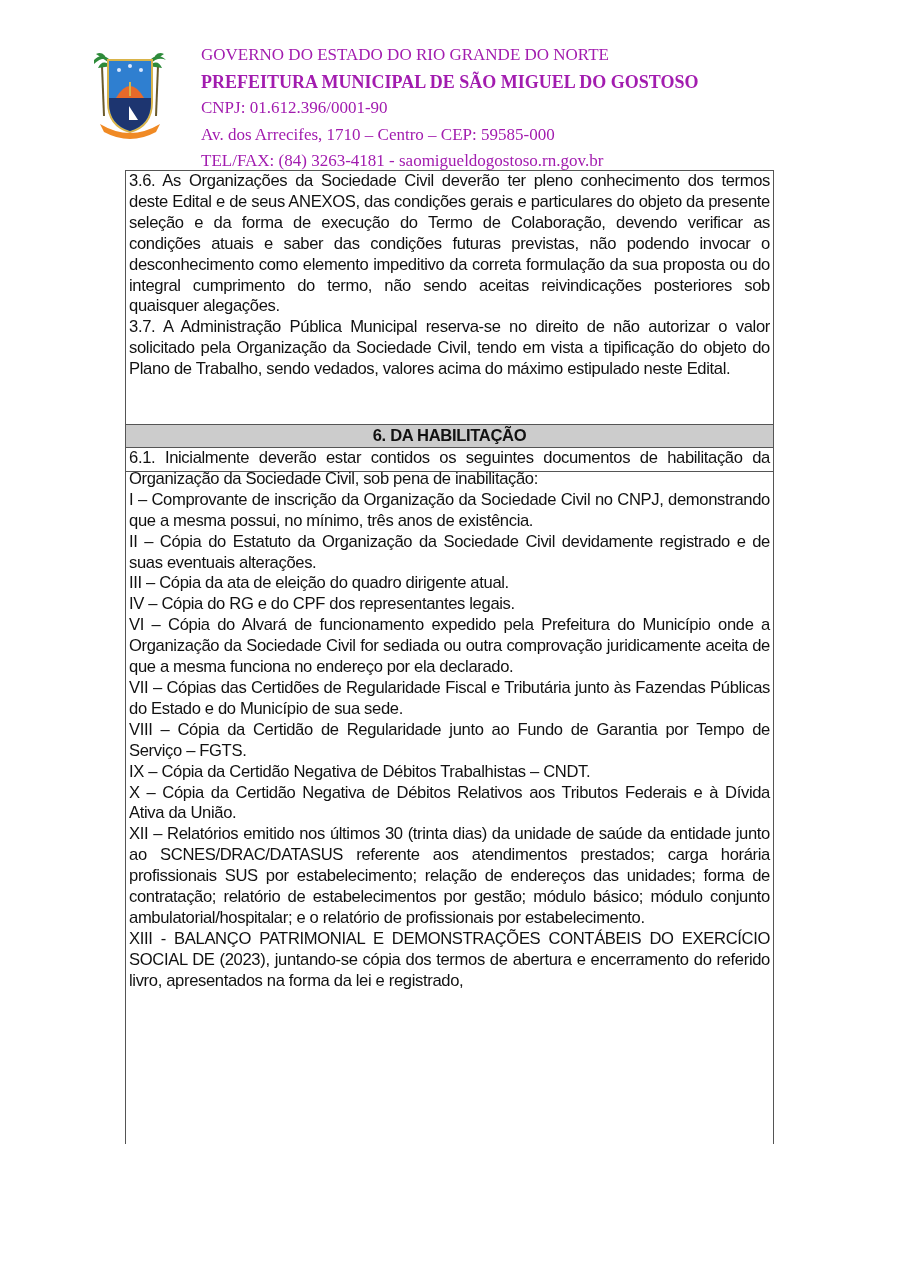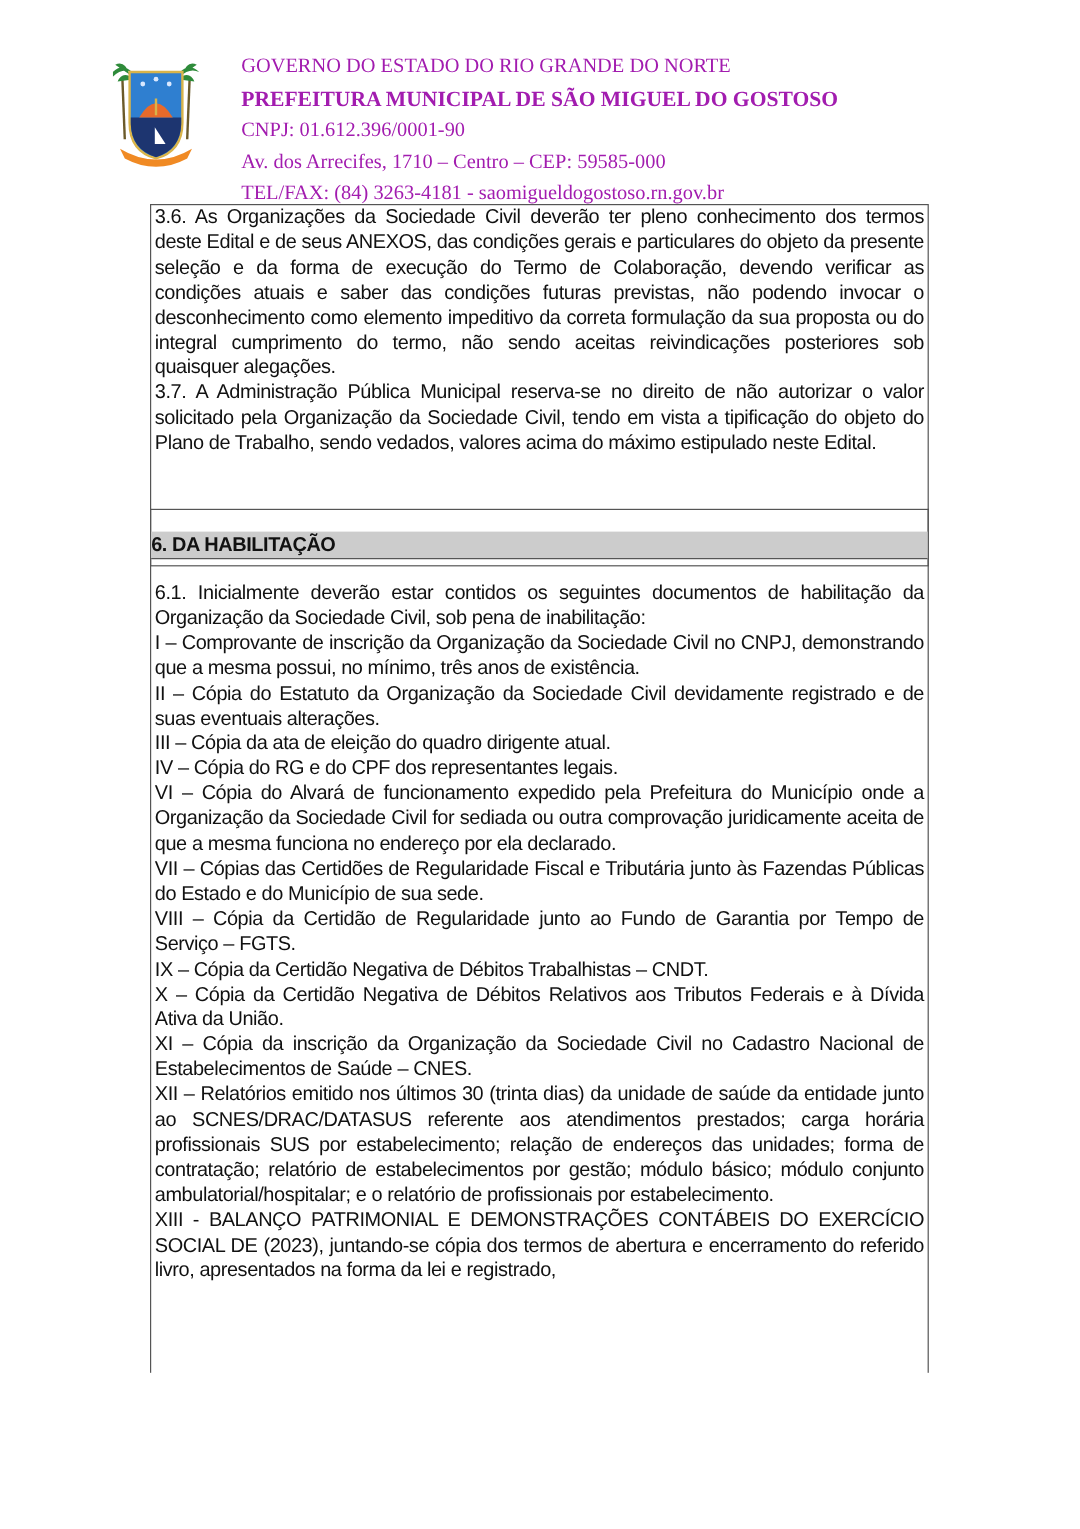--- a/index.html
+++ b/index.html
@@ -8,21 +8,21 @@
   .logo { position:absolute; left:94px; top:46px; width:72px; height:96px; }
   .hdr-lines { position:absolute; left:201px; top:42px; font-family:"Liberation Serif", serif; color:#a21caf; }
   .hdr-line { font-size:17px; line-height:26.5px; white-space:nowrap; }
   .hdr-line.bold { font-weight:bold; font-size:18px;text-align:right; }
   .box { position:absolute; left:125px; width:649px; border:1px solid #555; box-sizing:border-box;
          font-family:"Liberation Sans", sans-serif; font-size:16.6px; line-height:20.9px; color:#111;
          padding:0 3px 0 3px; letter-spacing:-0.35px; }
   .box1 { top:170px; height:302px; }
   .box2 { top:424px; height:720px; border-bottom:none; }
   .para { text-align:justify; margin:0; }
-  .section-title { background:#cccccc; font-weight:bold; margin:18px -3px;
+  .section-title { background:#cccccc; text-align:center; font-weight:bold; margin:0 -3px;
                    height:22px; line-height:22px; border-bottom:1px solid #555; font-size:16.6px; }
 </style>
 </head>
 <body>
 
 <div class="header">
   <div class="logo">
     <svg width="72" height="96" viewBox="0 0 72 96">
 
       <path d="M8 20 L10 70" stroke="#6b5a2a" stroke-width="2"></path>
@@ -61,16 +61,15 @@
   <p class="para">6.1. Inicialmente deverão estar contidos os seguintes documentos de habilitação da Organização da Sociedade Civil, sob pena de inabilitação:</p>
   <p class="para">I – Comprovante de inscrição da Organização da Sociedade Civil no CNPJ, demonstrando que a mesma possui, no mínimo, três anos de existência.</p>
   <p class="para">II – Cópia do Estatuto da Organização da Sociedade Civil devidamente registrado e de suas eventuais alterações.</p>
   <p class="para">III – Cópia da ata de eleição do quadro dirigente atual.</p>
   <p class="para">IV – Cópia do RG e do CPF dos representantes legais.</p>
   <p class="para">VI – Cópia do Alvará de funcionamento expedido pela Prefeitura do Município onde a Organização da Sociedade Civil for sediada ou outra comprovação juridicamente aceita de que a mesma funciona no endereço por ela declarado.</p>
   <p class="para">VII – Cópias das Certidões de Regularidade Fiscal e Tributária junto às Fazendas Públicas do Estado e do Município de sua sede.</p>
   <p class="para">VIII – Cópia da Certidão de Regularidade junto ao Fundo de Garantia por Tempo de Serviço – FGTS.</p>
   <p class="para">IX – Cópia da Certidão Negativa de Débitos Trabalhistas – CNDT.</p>
   <p class="para">X – Cópia da Certidão Negativa de Débitos Relativos aos Tributos Federais e à Dívida Ativa da União.</p>
-  <p class="para">XI – Cópia da inscrição da Organização da Sociedade Civil no Cadastro Nacional de Estabelecimentos de Saúde – CNES.</p>
   <p class="para">XII – Relatórios emitido nos últimos 30 (trinta dias) da unidade de saúde da entidade junto ao SCNES/DRAC/DATASUS referente aos atendimentos prestados; carga horária profissionais SUS por estabelecimento; relação de endereços das unidades; forma de contratação; relatório de estabelecimentos por gestão; módulo básico; módulo conjunto ambulatorial/hospitalar; e o relatório de profissionais por estabelecimento.</p>
   <p class="para">XIII - BALANÇO PATRIMONIAL E DEMONSTRAÇÕES CONTÁBEIS DO EXERCÍCIO SOCIAL DE (2023), juntando-se cópia dos termos de abertura e encerramento do referido livro, apresentados na forma da lei e registrado,</p>
 </div>
 
 </body></html>

